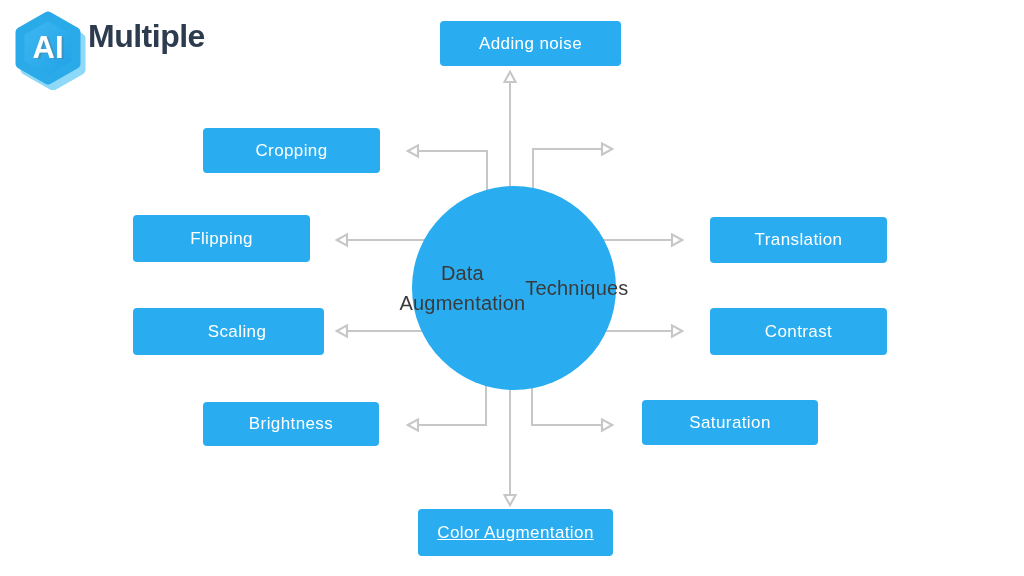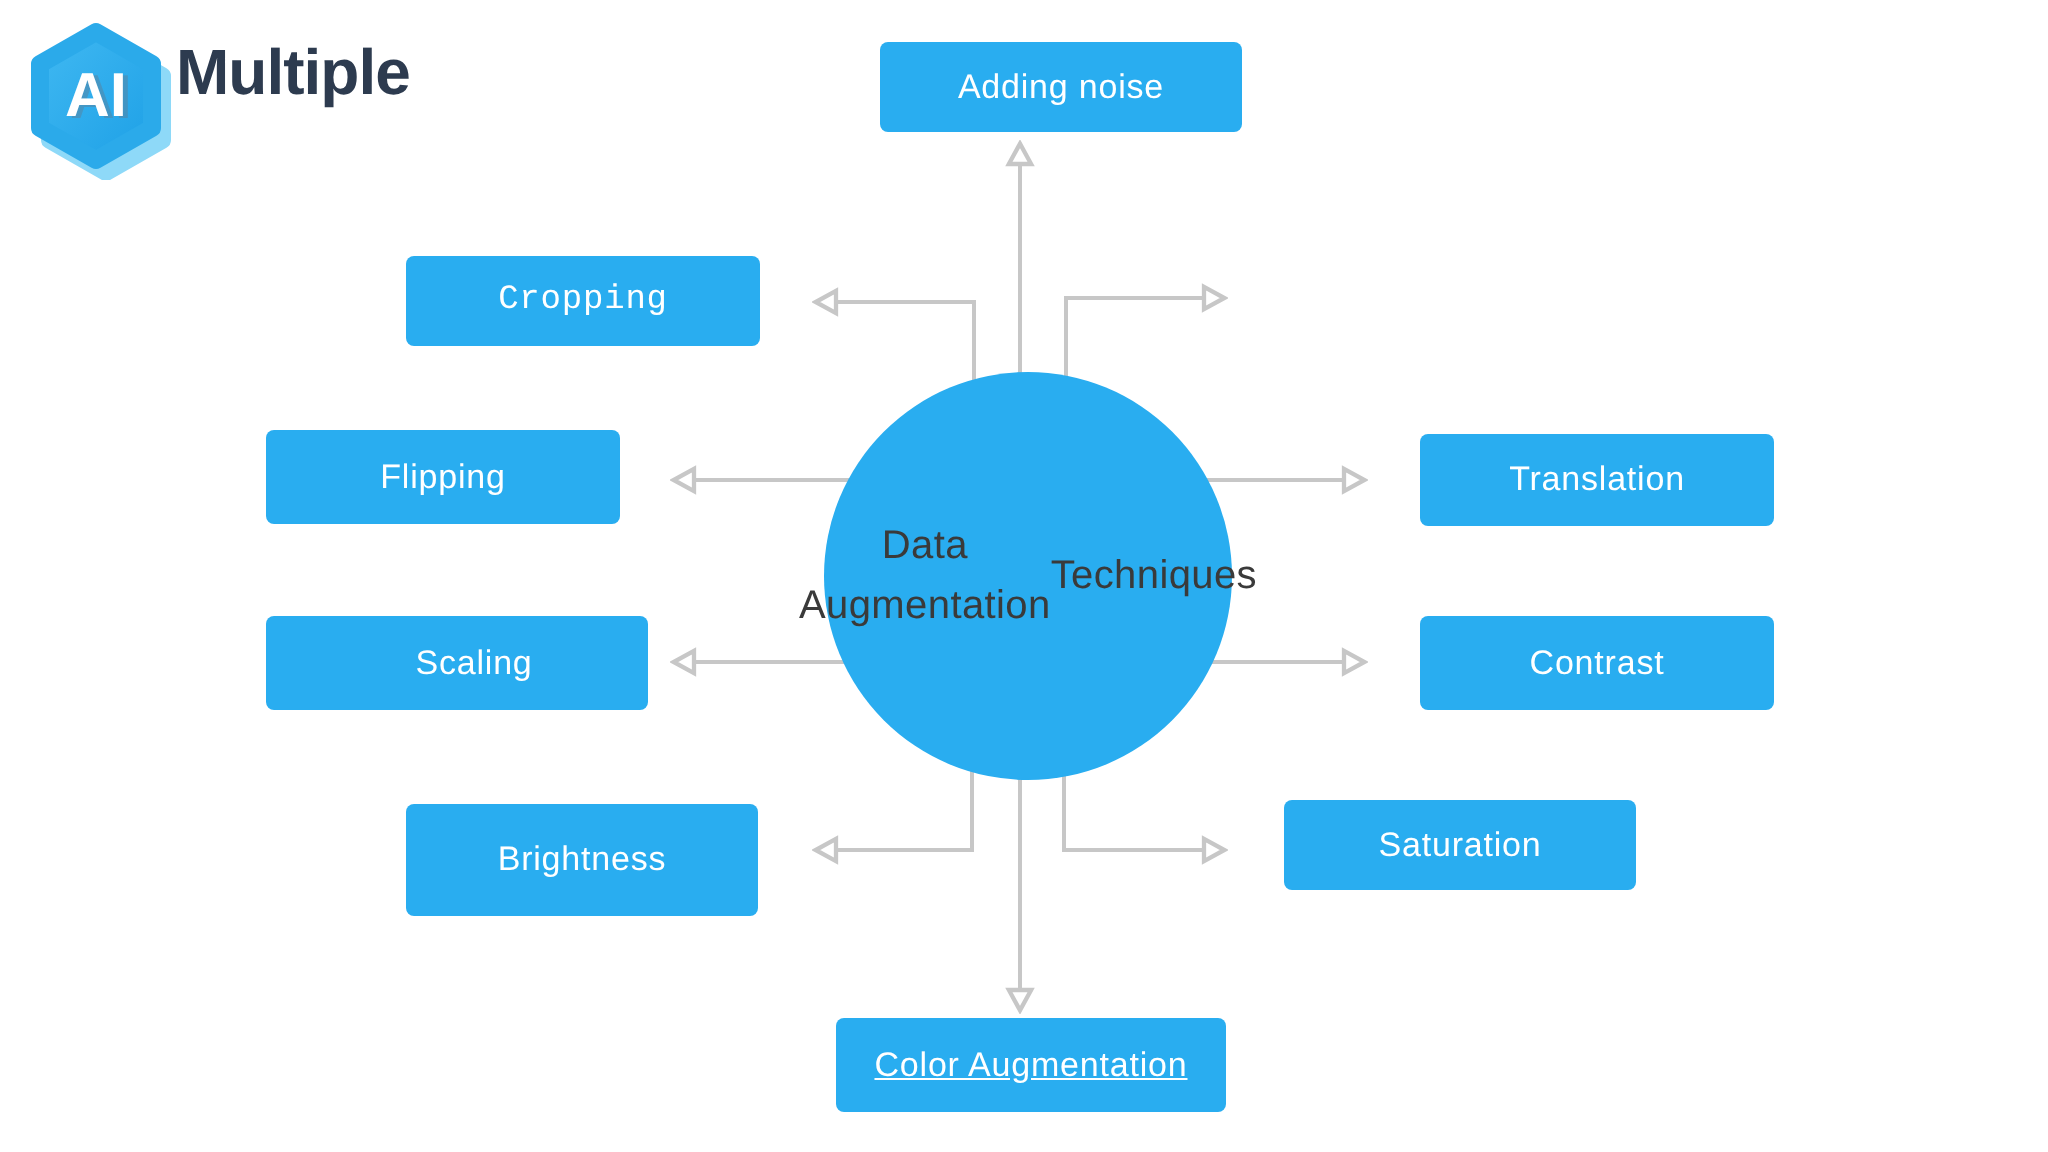--- a/index.html
+++ b/index.html
@@ -30,27 +30,27 @@
     background:var(--blue);display:flex;flex-direction:row;align-items:center;justify-content:center;
     text-align:center;color:var(--circle-text);font-size:20px;line-height:30px;letter-spacing:0.2px;
   }
   
   .node{
     position:absolute;background:var(--blue);color:#ffffff;border-radius:4px;
     display:flex;align-items:center;justify-content:center;
     font-size:17px;letter-spacing:0.4px;
   }
   .node-adding-noise       {left:420px;top:21px; width:181px;height:45px;margin-left:20px;}
-  .node-cropping           {left:203px;top:128px;width:177px;height:45px;font-family:Liberation Mono, monospace;}
+  .node-cropping           {left:203px;top:128px;width:177px;height:45px;}
   .node-rotation           {left:640px;top:123px;width:177px;height:47px;}
   .node-flipping           {left:133px;top:215px;width:177px;height:47px;}
   .node-translation        {left:710px;top:217px;width:177px;height:46px;}
   .node-scaling            {left:133px;top:308px;width:191px;height:47px;padding-left:17px;}
   .node-contrast           {left:710px;top:308px;width:177px;height:47px;}
-  .node-brightness         {left:203px;top:402px;width:176px;height:56px;}
+  .node-brightness         {left:203px;top:402px;width:176px;height:44px;}
   .node-saturation         {left:642px;top:400px;width:176px;height:45px;}
   .node-color-augmentation {left:418px;top:509px;width:195px;height:47px;text-decoration:underline;}
 </style>
 </head>
 <body>
 
 <div class="canvas">
 
   <div class="logo">
     <svg width="82" height="86" viewBox="0 0 82 86">

